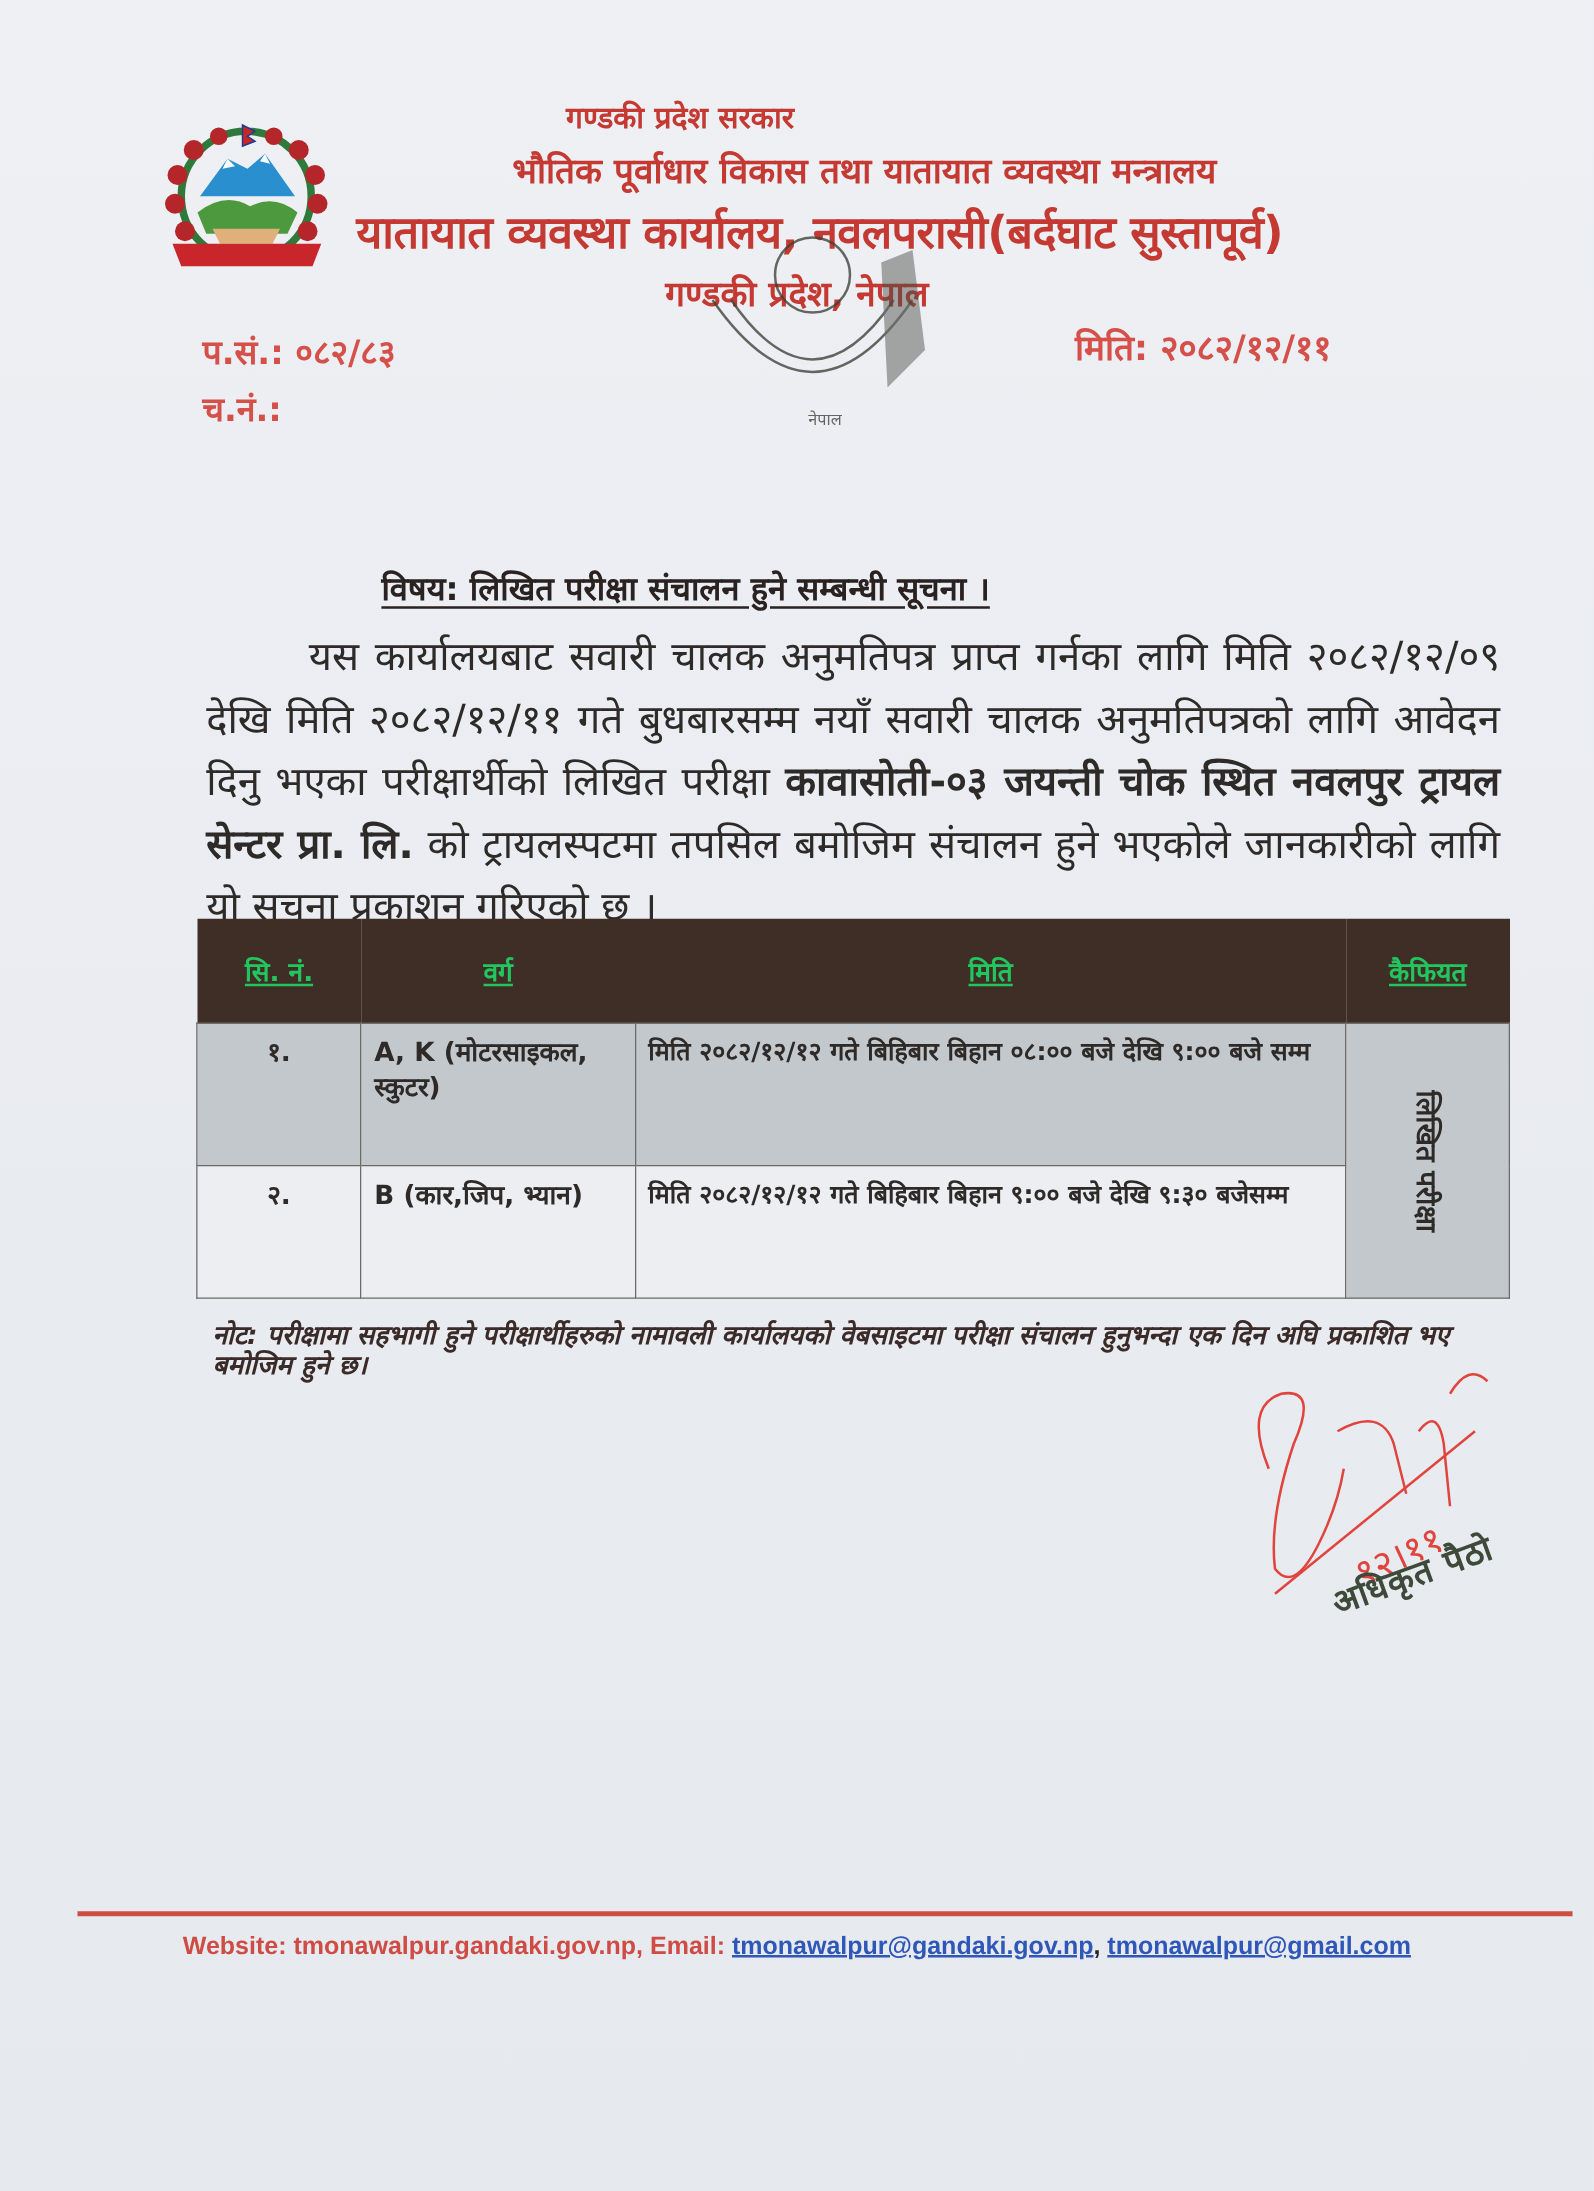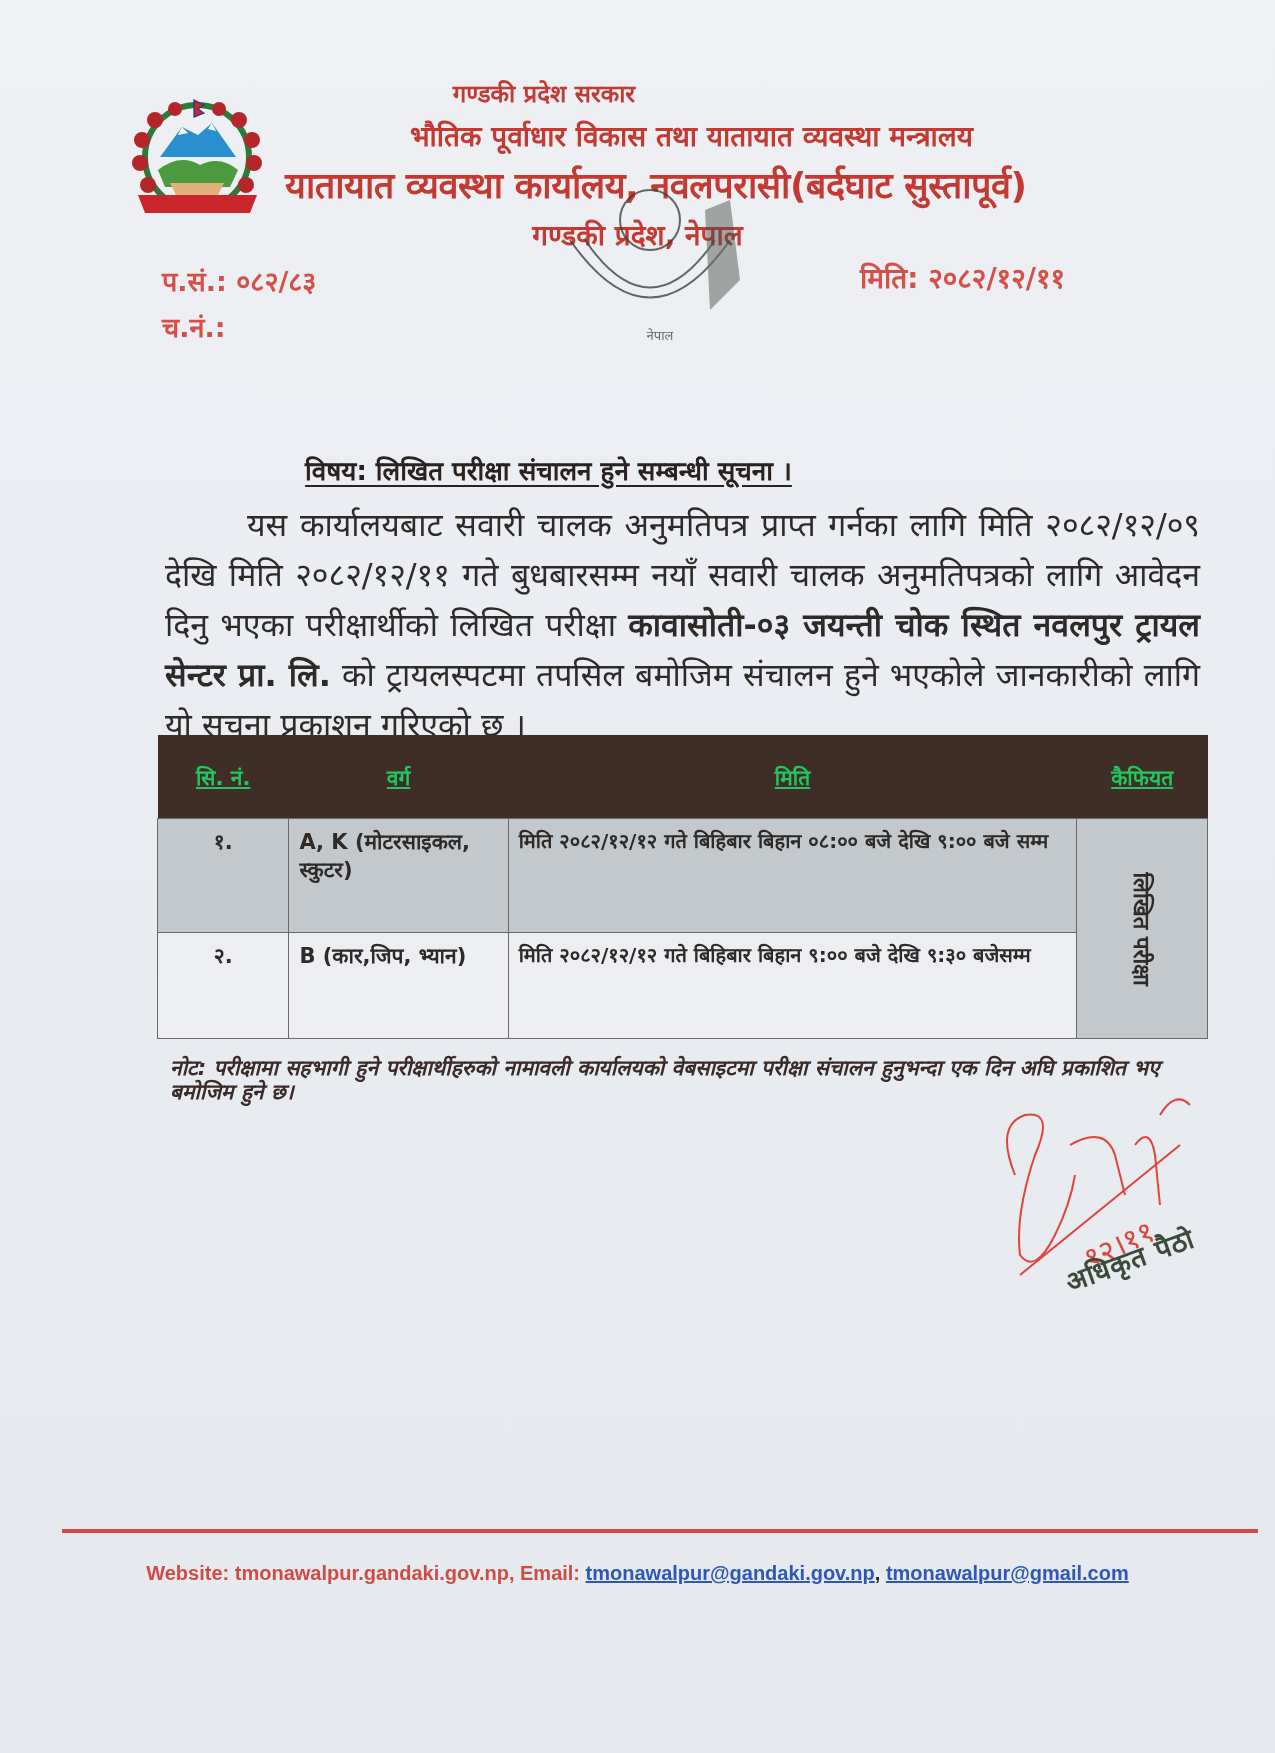--- a/index.html
+++ b/index.html
@@ -25,21 +25,21 @@
   table.sched td{border:1px solid #6d6a66;vertical-align:top;padding:8px 10px;color:#2e2a28;font-weight:bold;}
   table.sched tr.r1 td{background:#c3c8cc;height:97px;}
   table.sched tr.r2 td{background:#eceef2;height:89px;}
   table.sched td.sn{text-align:center;width:112px;}
   table.sched td.cat{width:200px;}
   table.sched td.time{width:557px;font-size:20px;}
   table.sched td.remarks{background:#c3c8cc !important;width:130px;vertical-align:middle;text-align:center;padding:0;}
   .vtext{display:inline-block;transform:rotate(90deg);font-size:22px;white-space:nowrap;font-weight:bold;}
   .note{left:170px;width:1010px;top:1012px;font-size:21px;line-height:24px;font-style:italic;font-weight:bold;color:#3a2a28;margin-top:44px;}
   .footer-rule{left:62px;top:1529px;width:1196px;height:4px;background:#cf4c45;}
-  .footer{left:0;width:1275px;top:1546px;text-align:center;font-size:20px;font-weight:bold;font-family:"Liberation Sans",sans-serif;white-space:nowrap;margin-top:16px;}
+  .footer{left:0;width:1275px;top:1546px;text-align:center;font-size:20px;font-weight:bold;font-family:"Liberation Sans",sans-serif;white-space:nowrap;}
   .footer .lbl{color:#cf4c45;}
   .footer a{color:#2f57b8;text-decoration:underline;}
   
   .emblem{left:120px;top:95px;width:155px;height:130px;}
   
   .stamp{left:555px;top:180px;width:210px;height:175px;opacity:0.78;}
   
   .sig{left:975px;top:1085px;width:260px;height:250px;}
   .approved{left:1060px;top:1265px;font-size:27px;font-weight:bold;color:#3d4a3a;transform:rotate(-20deg);transform-origin:left top;white-space:nowrap;letter-spacing:1px;}
 </style>

